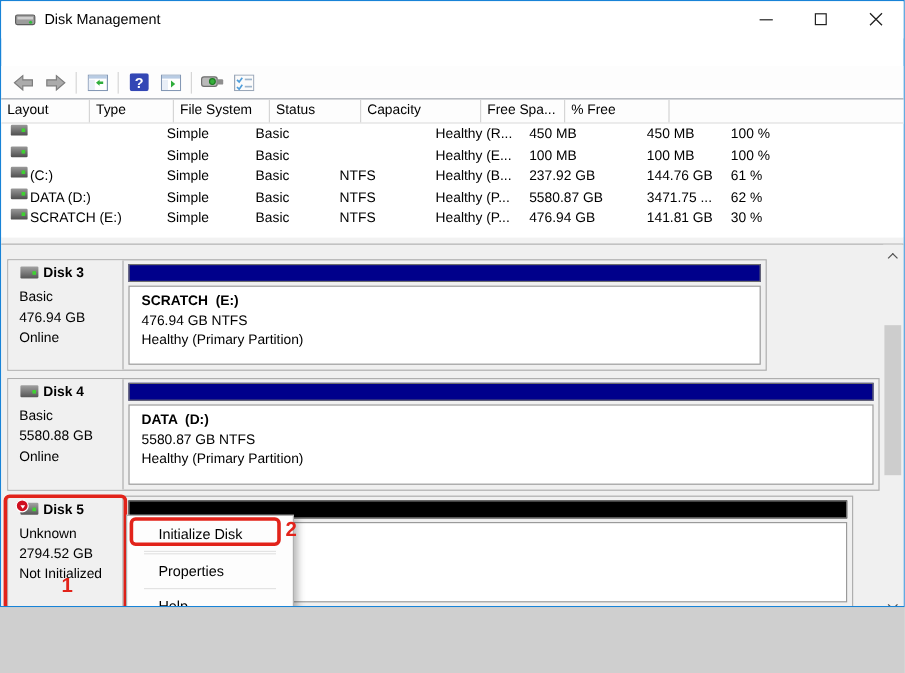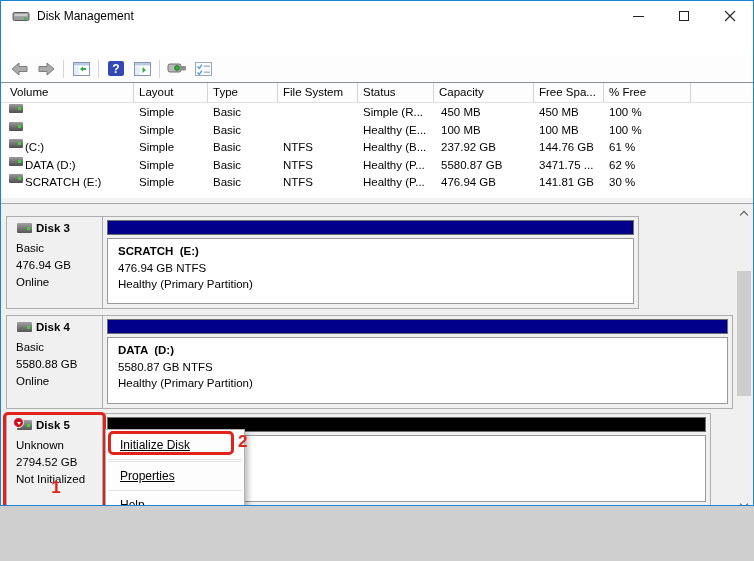--- a/index.html
+++ b/index.html
@@ -69,21 +69,21 @@
   .chev.up{transform:rotate(-135deg);margin-top:4px;} .chev.down{transform:rotate(45deg);margin-bottom:3px;}
   .sb-thumb{position:absolute;left:1px;top:67px;width:14px;height:125px;background:#cdcdcd;}
   
   .legend{position:absolute;left:5px;top:313px;width:729px;height:18px;background:#f0f0f0;border:1px solid #bdbdbd;font-size:11.5px;}
   .swatch{position:absolute;left:7px;top:3.5px;width:9px;height:9px;border:1px solid #4a4a4a;}
   .legend-label{position:absolute;left:23px;top:2px;}
   .statusbar{position:absolute;left:0;top:334px;right:0;bottom:0;background:#f0f0f0;border-top:1px solid #c9c9c9;}
   .status-div{position:absolute;left:666px;top:3px;bottom:3px;border-left:1px solid #d8d8d8;}
   
   .ctx{position:absolute;left:104px;top:428px;width:140px;background:#fdfdfd;border:1px solid #b0b0b0;
-       box-shadow:3px 3px 6px rgba(0,0,0,.28);z-index:10;padding:2px 0;text-decoration:underline;}
+       box-shadow:3px 3px 6px rgba(0,0,0,.28);z-index:10;padding:2px 12px;}
   .ctx-item{height:26px;line-height:26px;padding-left:14px;font-size:12px;cursor:default;}
   .ctx-sep{border-top:1px solid #e3e3e3;margin:1px 2px;}
   
   .ann-box{position:absolute;border:3px solid #e2231a;border-radius:5px;background:transparent;}
   .ann-box1{left:2px;top:411px;width:103px;height:97px;z-index:5;}
   .ann-box2{left:107px;top:430px;width:126px;height:24px;z-index:12;}
   .ann-num{position:absolute;color:#e2231a;font-weight:bold;font-size:17px;z-index:12;}
   .ann-1{left:30px;top:477px;width:50px;text-align:center;}
   .ann-2{left:237px;top:431px;}
 </style>
@@ -164,41 +164,40 @@
         <path d="M2.5 4.5 l1.8 1.8 2.6 -3.6" stroke="#4f9edb" fill="none" stroke-width="1.4"></path>
         <path d="M2.5 10.5 l1.8 1.8 2.6 -3.6" stroke="#4f9edb" fill="none" stroke-width="1.4"></path>
         <rect x="9" y="3.5" width="6" height="1.4" fill="#9fb6cc"></rect>
         <rect x="9" y="9.5" width="6" height="1.4" fill="#9fb6cc"></rect>
       </svg>
     </span>
   </div>
 
   <div class="top-pane">
     <div class="lv-header">
-      <div class="hcell c0">Volume</div>
       <div class="hcell c1">Layout</div>
       <div class="hcell c2">Type</div>
       <div class="hcell c3">File System</div>
       <div class="hcell c4">Status</div>
       <div class="hcell c5">Capacity</div>
       <div class="hcell c6">Free Spa...</div>
       <div class="hcell c7">% Free</div>
       <div class="hcell c8"></div>
     </div>
     <div class="lv-rows">
 
       <div class="lv-row">
         <span class="vicon">
             <i></i>
           </span>
         <span class="c-vol"></span>
         <span class="c-layout">Simple</span>
         <span class="c-type">Basic</span>
         <span class="c-fs"></span>
-        <span class="c-status">Simple (R...</span>
+        <span class="c-status">Healthy (R...</span>
         <span class="c-cap">450 MB</span>
         <span class="c-free">450 MB</span>
         <span class="c-pct">100 %</span>
       </div>
 
       <div class="lv-row">
         <span class="vicon">
             <i></i>
           </span>
         <span class="c-vol"></span>

